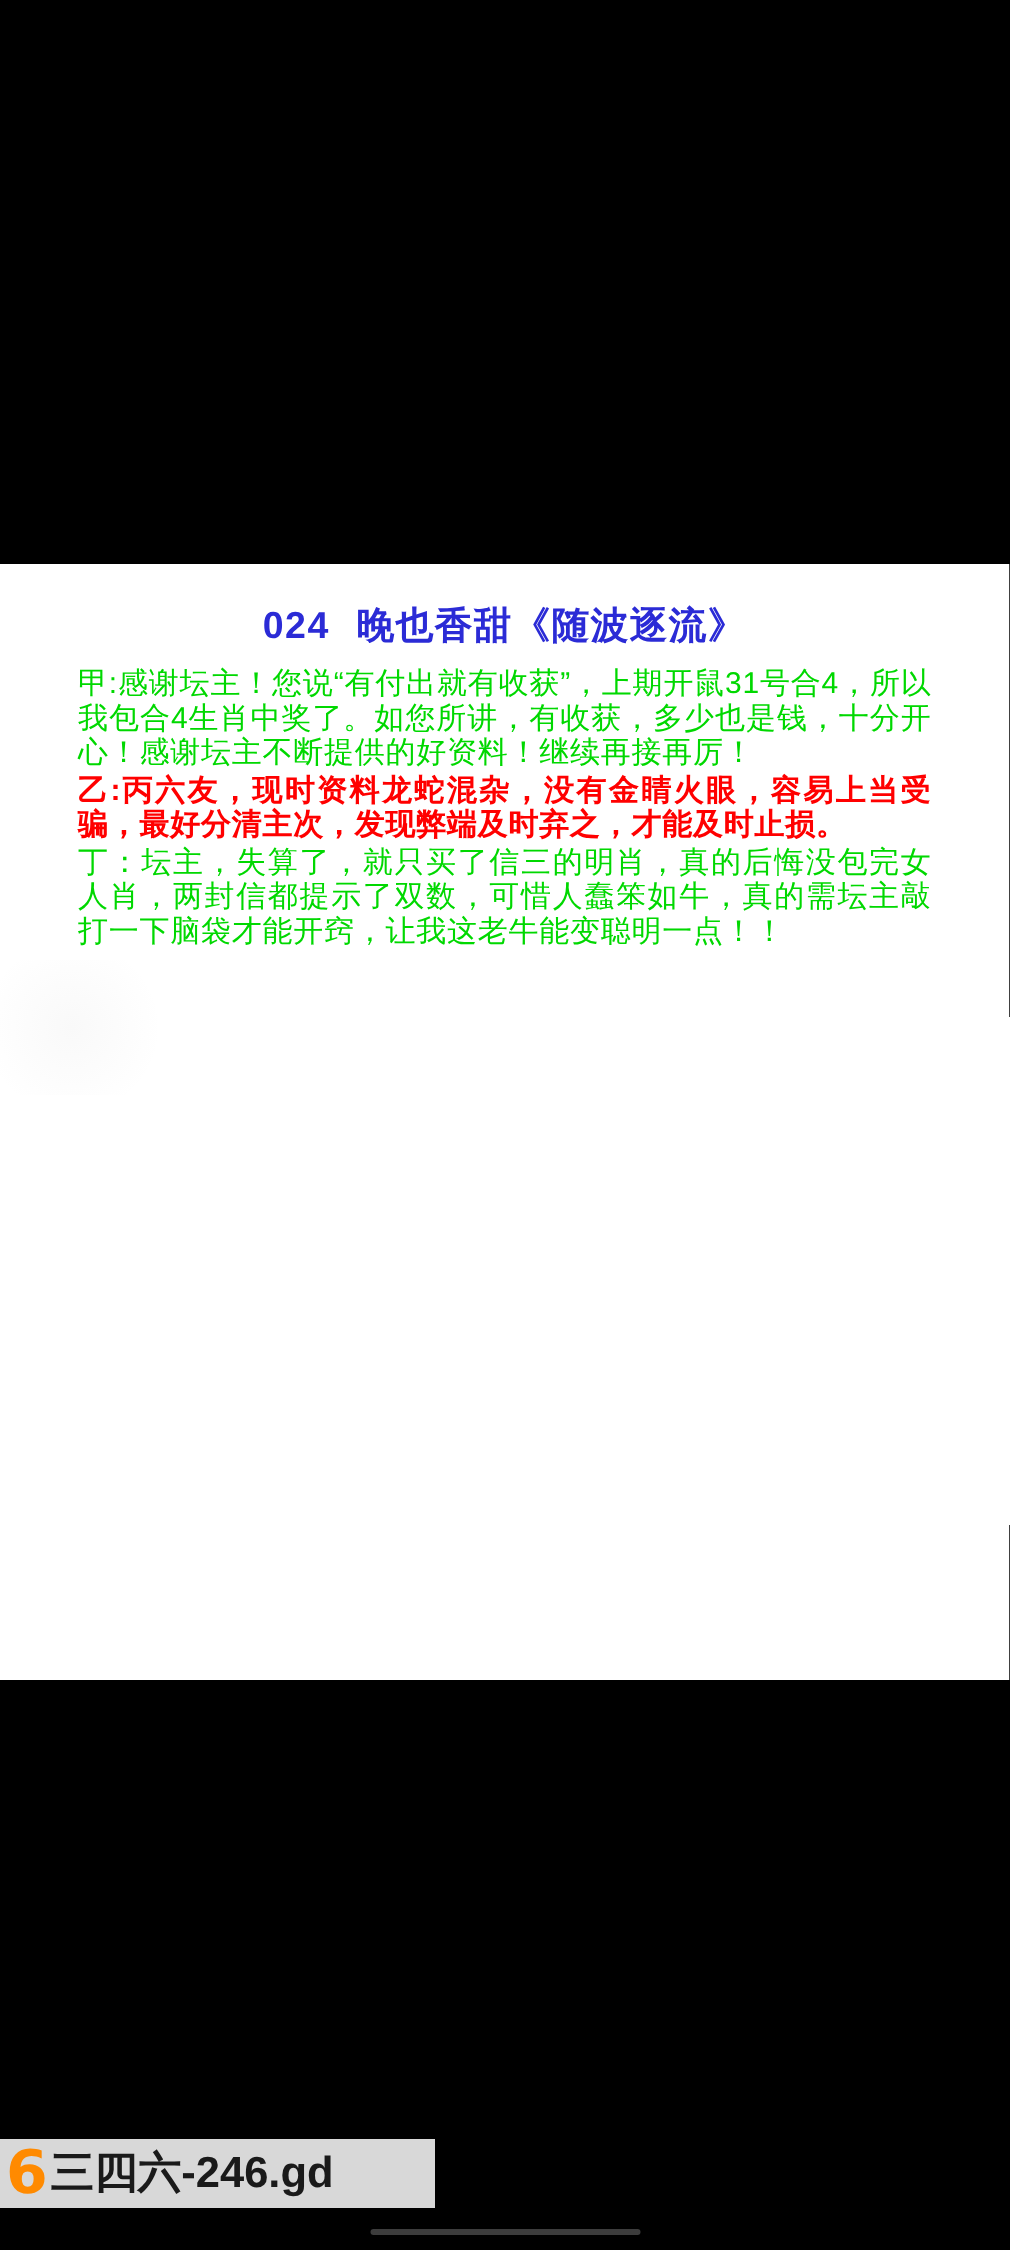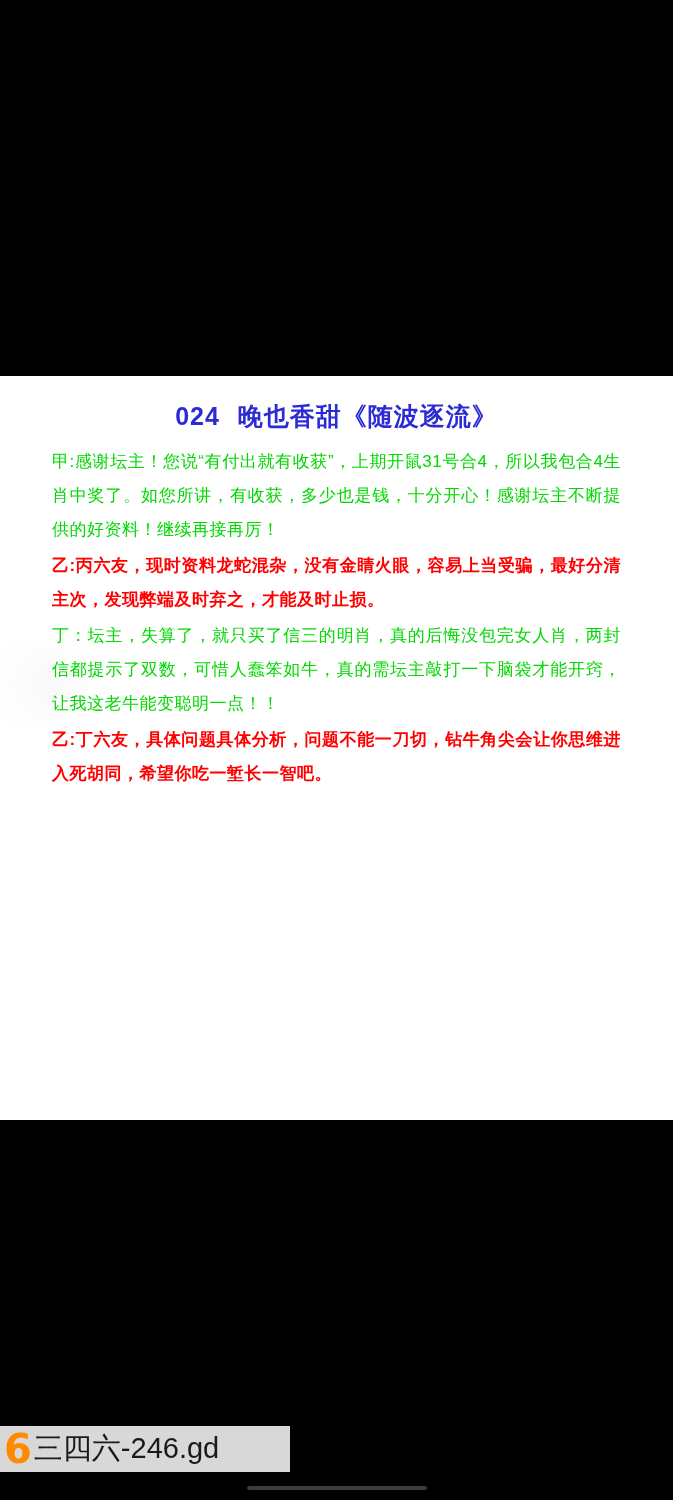--- a/index.html
+++ b/index.html
@@ -32,22 +32,22 @@
     text-align: center;
     letter-spacing: 1px;
     margin: 6px 0 12px 0;
     white-space: nowrap;
   }
   .doc-title .num {
     color: #2b2bd6;
     margin-right: 18px;
   }
   .para {
-    font-size: 17px;
-    line-height: 34px;
+    font-size: 20px;
+    line-height: 23px;
     margin: 0 0 2px 0;
     text-align: justify;
     letter-spacing: 0.5px;
   }
   .para.green {
     color: #00d800;
     font-weight: normal;
   }
   .para.red {
     color: #ff0000;
@@ -69,21 +69,21 @@
   .wm-logo {
     font-size: 40px;
     font-weight: bold;
     color: #ff8a00;
     line-height: 40px;
     margin-right: 2px;
     font-family: "DejaVu Sans", sans-serif;
   }
   .wm-text {
     font-size: 29px;
-    font-weight: normal;
+    font-weight: bold;
     color: #1a1a1a;
     letter-spacing: 0px;
     white-space: nowrap;
   }
   .wm-text .cn {
     color: #1a1a1a;
   }
   .wm-text .dom {
     color: #1a1a1a;
   }
@@ -114,21 +114,20 @@
 <body>
 
 <div class="sheet">
   <div class="doc-title">
     <span class="num">024</span><span>晚也香甜《随波逐流》</span>
   </div>
 
   <p class="para green">甲:感谢坛主！您说“有付出就有收获”，上期开鼠31号合4，所以我包合4生肖中奖了。如您所讲，有收获，多少也是钱，十分开心！感谢坛主不断提供的好资料！继续再接再厉！</p>
   <p class="para red">乙:丙六友，现时资料龙蛇混杂，没有金睛火眼，容易上当受骗，最好分清主次，发现弊端及时弃之，才能及时止损。</p>
   <p class="para green">丁：坛主，失算了，就只买了信三的明肖，真的后悔没包完女人肖，两封信都提示了双数，可惜人蠢笨如牛，真的需坛主敲打一下脑袋才能开窍，让我这老牛能变聪明一点！！</p>
-  <p class="para red">乙:丁六友，具体问题具体分析，问题不能一刀切，钻牛角尖会让你思维进入死胡同，希望你吃一堑长一智吧。</p>
 </div>
 
 <div class="ghost"></div>
 
 <div class="watermark">
   <span class="wm-logo">6</span>
   <span class="wm-text"><span class="cn">三四六</span><span class="dom">-246.gd</span></span>
 </div>
 
 <div class="nav-hint"></div>

